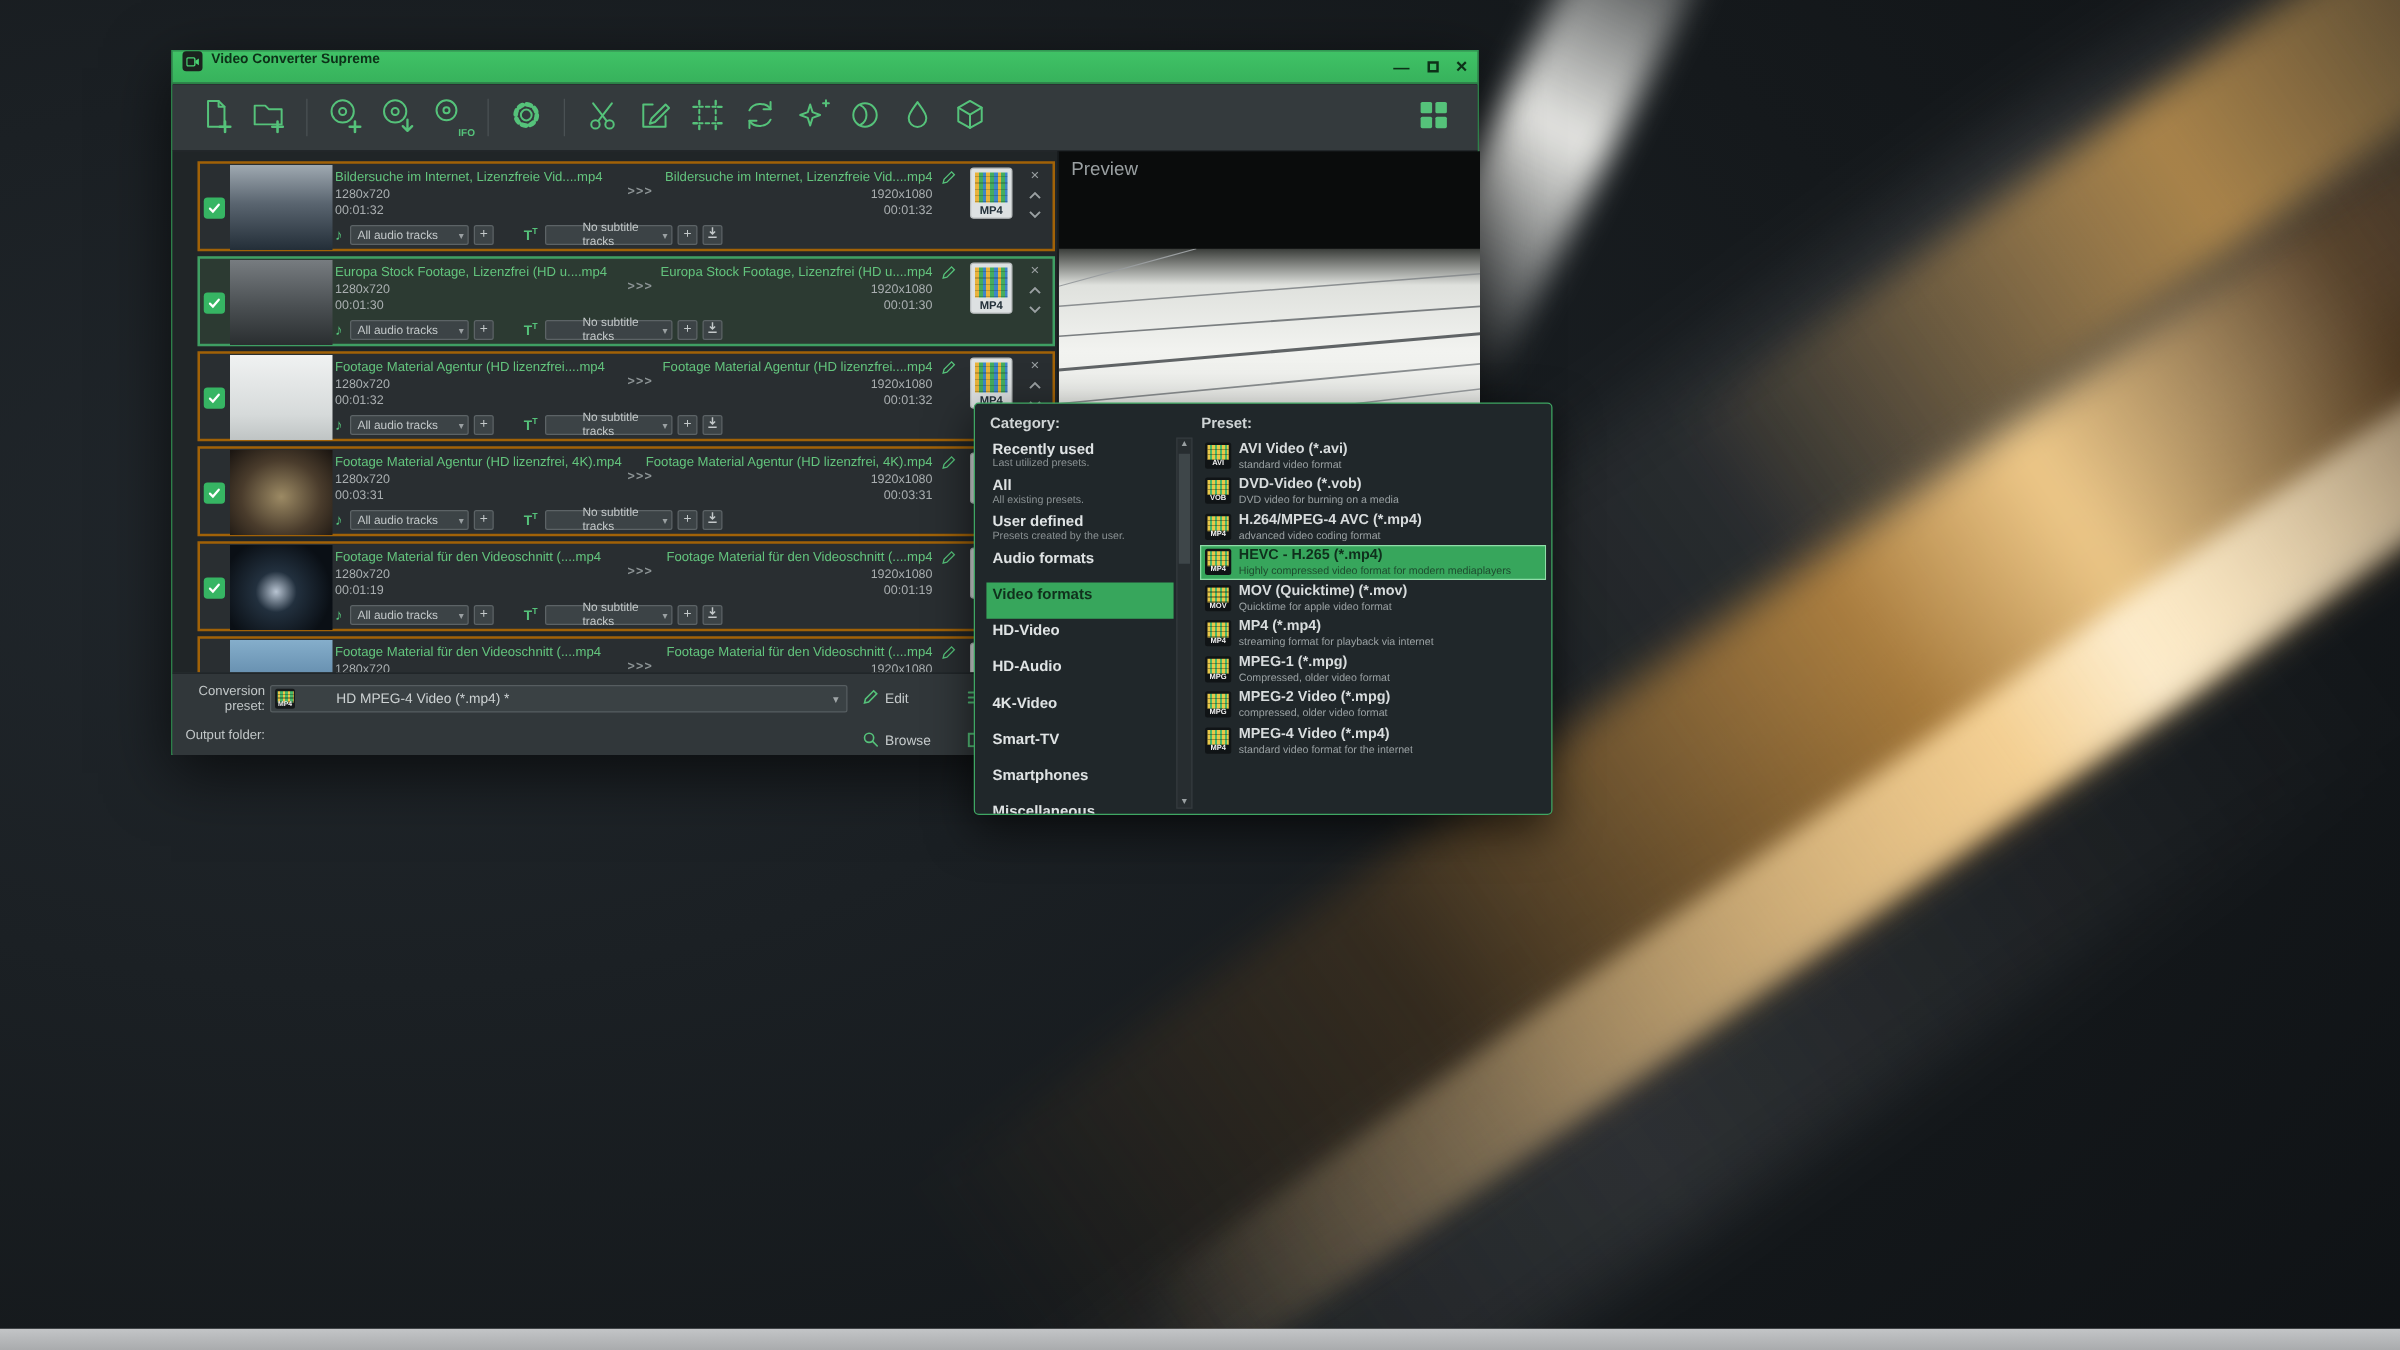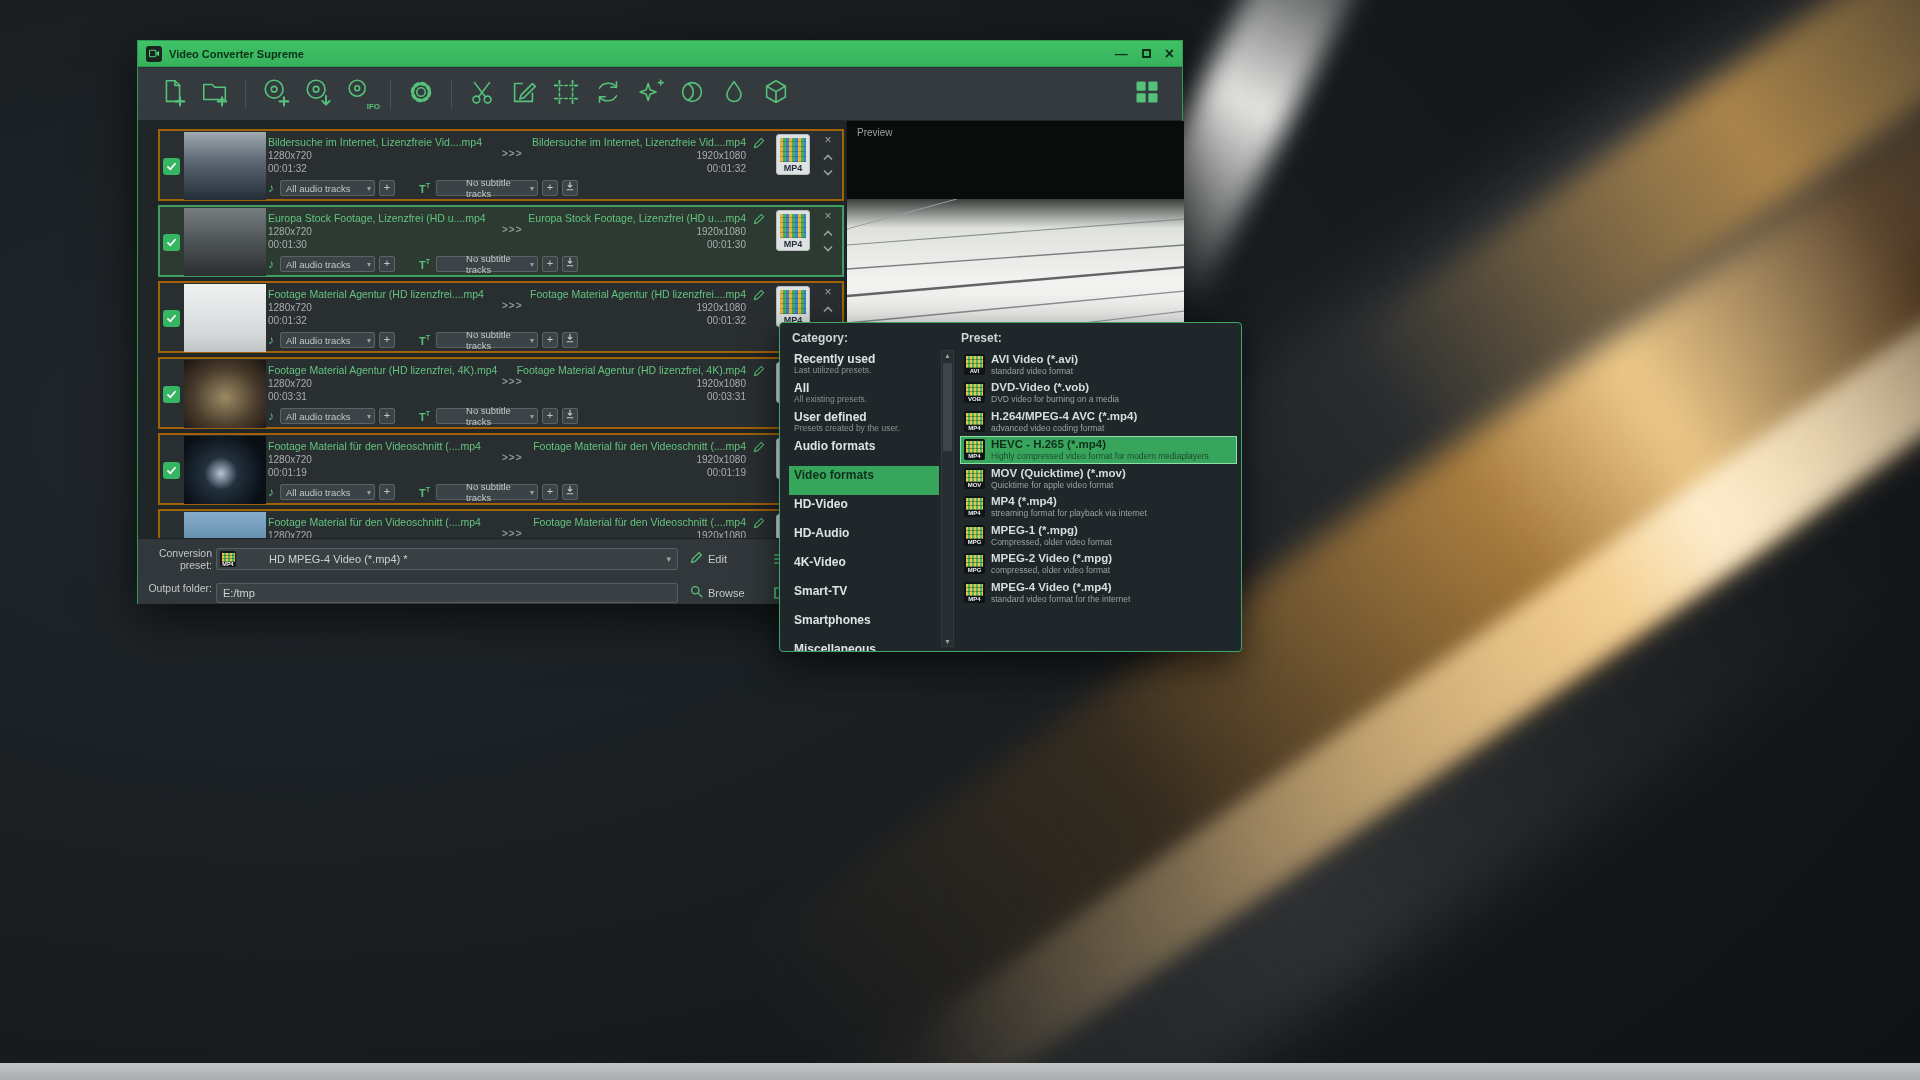--- a/index.html
+++ b/index.html
@@ -30,21 +30,21 @@
          filter:blur(12px); }
   .taskbar { position:absolute; left:0; bottom:0; width:1920px; height:17px;
              background:linear-gradient(#c3c5c7,#a9abad); z-index:5; }
 
   
   .window { position:absolute; left:137px; top:40px; width:1046px; height:564px;
             background:#2b3033; border:1px solid #2f9a52; box-shadow:0 14px 48px rgba(0,0,0,.65);
             z-index:10; }
   .titlebar { position:absolute; left:0; top:0; right:0; height:26px;
               background:linear-gradient(#40c266,#37b25c); border-bottom:1px solid #2c9a4e;
-              display:flex; align-items:center; padding:0 8px; }
+              display:flex; padding:0 8px; }
   .app-icon { width:16px; height:16px; background:#1b231e; border-radius:3px; margin-right:7px;
               display:flex; align-items:center; justify-content:center; }
   .title { font-size:11px; font-weight:bold; color:#0d3018; }
   .win-btns { margin-left:auto; display:flex; align-items:center; gap:14px; }
   .wbtn { color:#0d3018; font-size:13px; font-weight:bold; line-height:1; cursor:pointer; }
   .maxbox { display:inline-block; width:9px; height:9px; border:2px solid #0d3018; }
 
   .toolbar { position:absolute; left:0; top:27px; right:0; height:53px; background:#343a3d;
              border-bottom:1px solid #22272a; display:flex; align-items:center; padding:0 14px; }
   .tb-btn { width:42px; height:42px; display:flex; align-items:center; justify-content:center;
@@ -95,21 +95,21 @@
                  padding:0 3px 0 5px; cursor:pointer; }
   .mini-select.audio { width:95px; } .mini-select.subs { width:102px;padding-left:29px; }
   .mini-select .chev { margin-left:auto; font-size:8px; color:#9aa0a2; padding-left:4px; }
   .mini-btn { width:16px; height:16px; background:#3c4346; border:1px solid #5c6366; border-radius:2px;
               color:#c3c8c9; font-size:11px; line-height:13px; text-align:center; cursor:pointer; }
   .mini-btn svg { stroke:#c3c8c9; fill:none; stroke-width:1.4; }
 
   
   .preview { position:absolute; left:708px; top:80px; width:338px; height:483px; background:#0a0c0c;
              border-left:1px solid #1a1e20; overflow:hidden; }
-  .preview-label { font-size:10px; color:#9aa0a2; padding:6px 0 0 10px; }
+  .preview-label { font-size:15px; color:#9aa0a2; padding:6px 0 0 10px; }
   .preview-video { position:absolute; left:0; top:78px; width:338px; height:182px;
      background:linear-gradient(180deg,#3a3d3a 0%,#dfe1dd 16%,#f2f3f0 45%,#e2e4e0 100%); }
   .preview-video svg { position:absolute; inset:0; }
 
   
   .bottom-bar { position:absolute; left:0; top:497px; width:708px; height:66px; background:#31373a;
                 border-top:1px solid #1d2224; }
   .bb-label { position:absolute; left:6px; width:68px; text-align:right; font-size:10.5px;
               color:#c2c7c8; line-height:12px; }
   .lbl1 { top:8px; } .lbl2 { top:43px; white-space:nowrap; }
@@ -656,21 +656,20 @@
               <path d="M2 14l1-4 8-8 3 3-8 8z"></path>
             </svg></span>
         <span>Edit</span>
       </div>
       <div class="bb-icon btn1" style="top:12px">
         <span><svg width="15" height="12" viewBox="0 0 15 12">
               <path d="M1 2h13M1 6h13M1 10h13"></path>
             </svg></span>
       </div>
       <div class="bb-label lbl2">Output folder:</div>
-      <input class="folder-input" readonly="" value="E:/tmp" style="">
       <div class="bb-btn btn2">
         <span><svg width="13" height="13" viewBox="0 0 16 16">
               <circle cx="6.5" cy="6.5" r="4.5"></circle>
               <path d="M10 10l4.5 4.5"></path>
             </svg></span>
         <span>Browse</span>
       </div>
       <div class="bb-icon" style="top:46px">
         <span><svg width="16" height="13" viewBox="0 0 16 13">
               <path d="M1 2h5l2 2h7v8H1z"></path>

